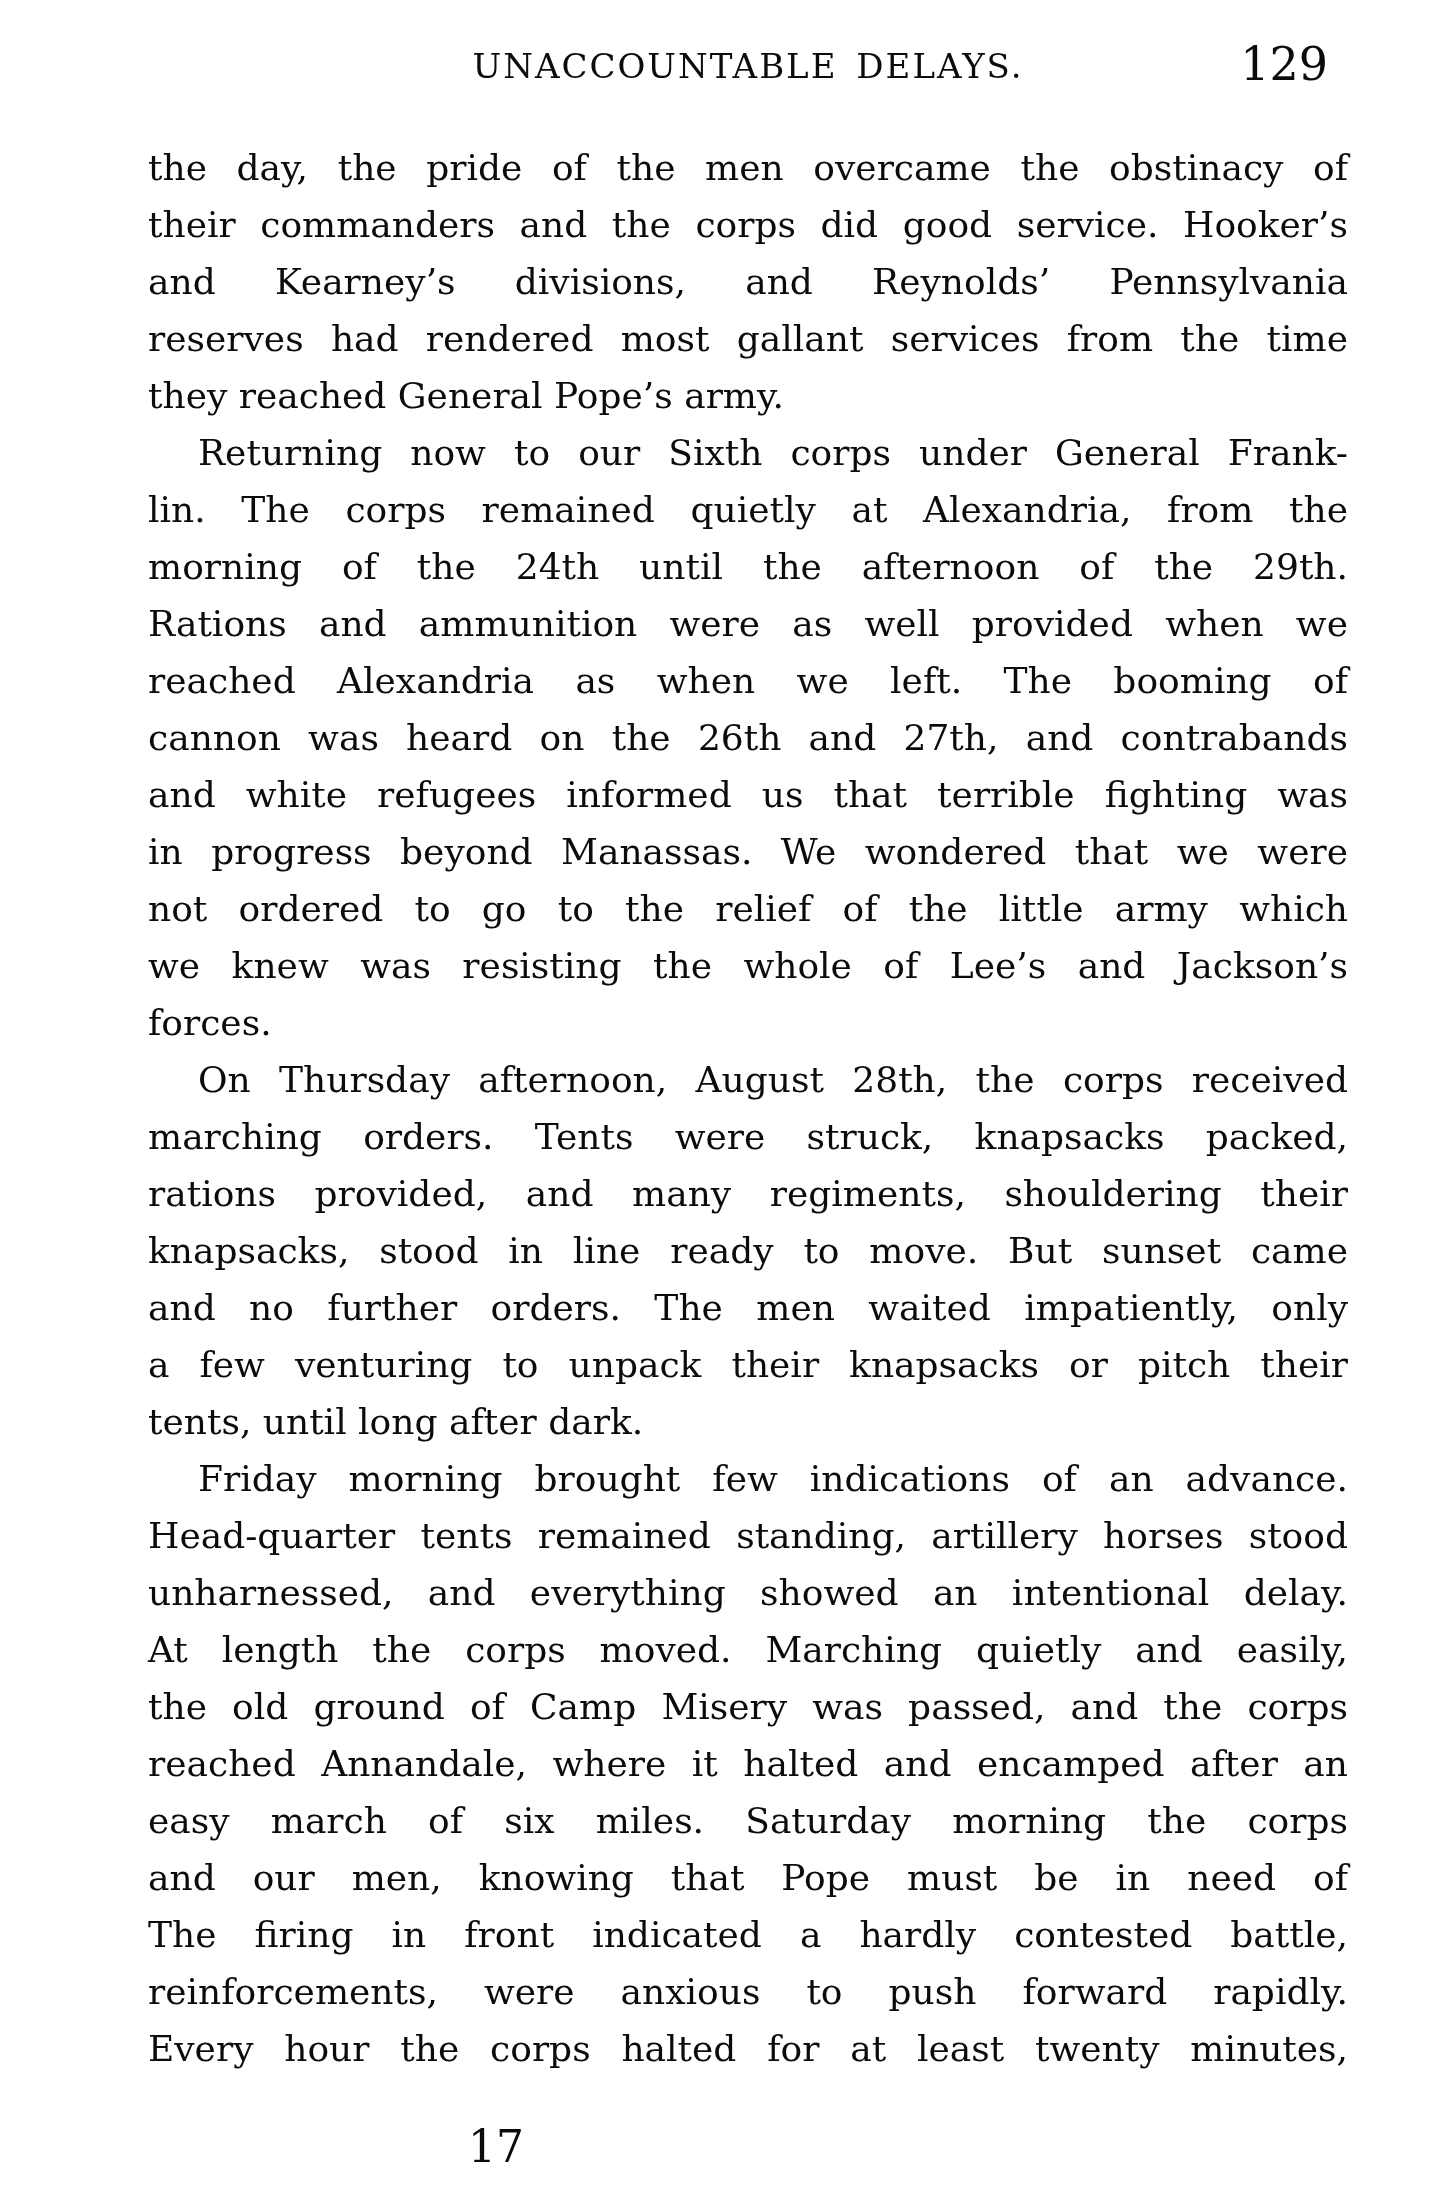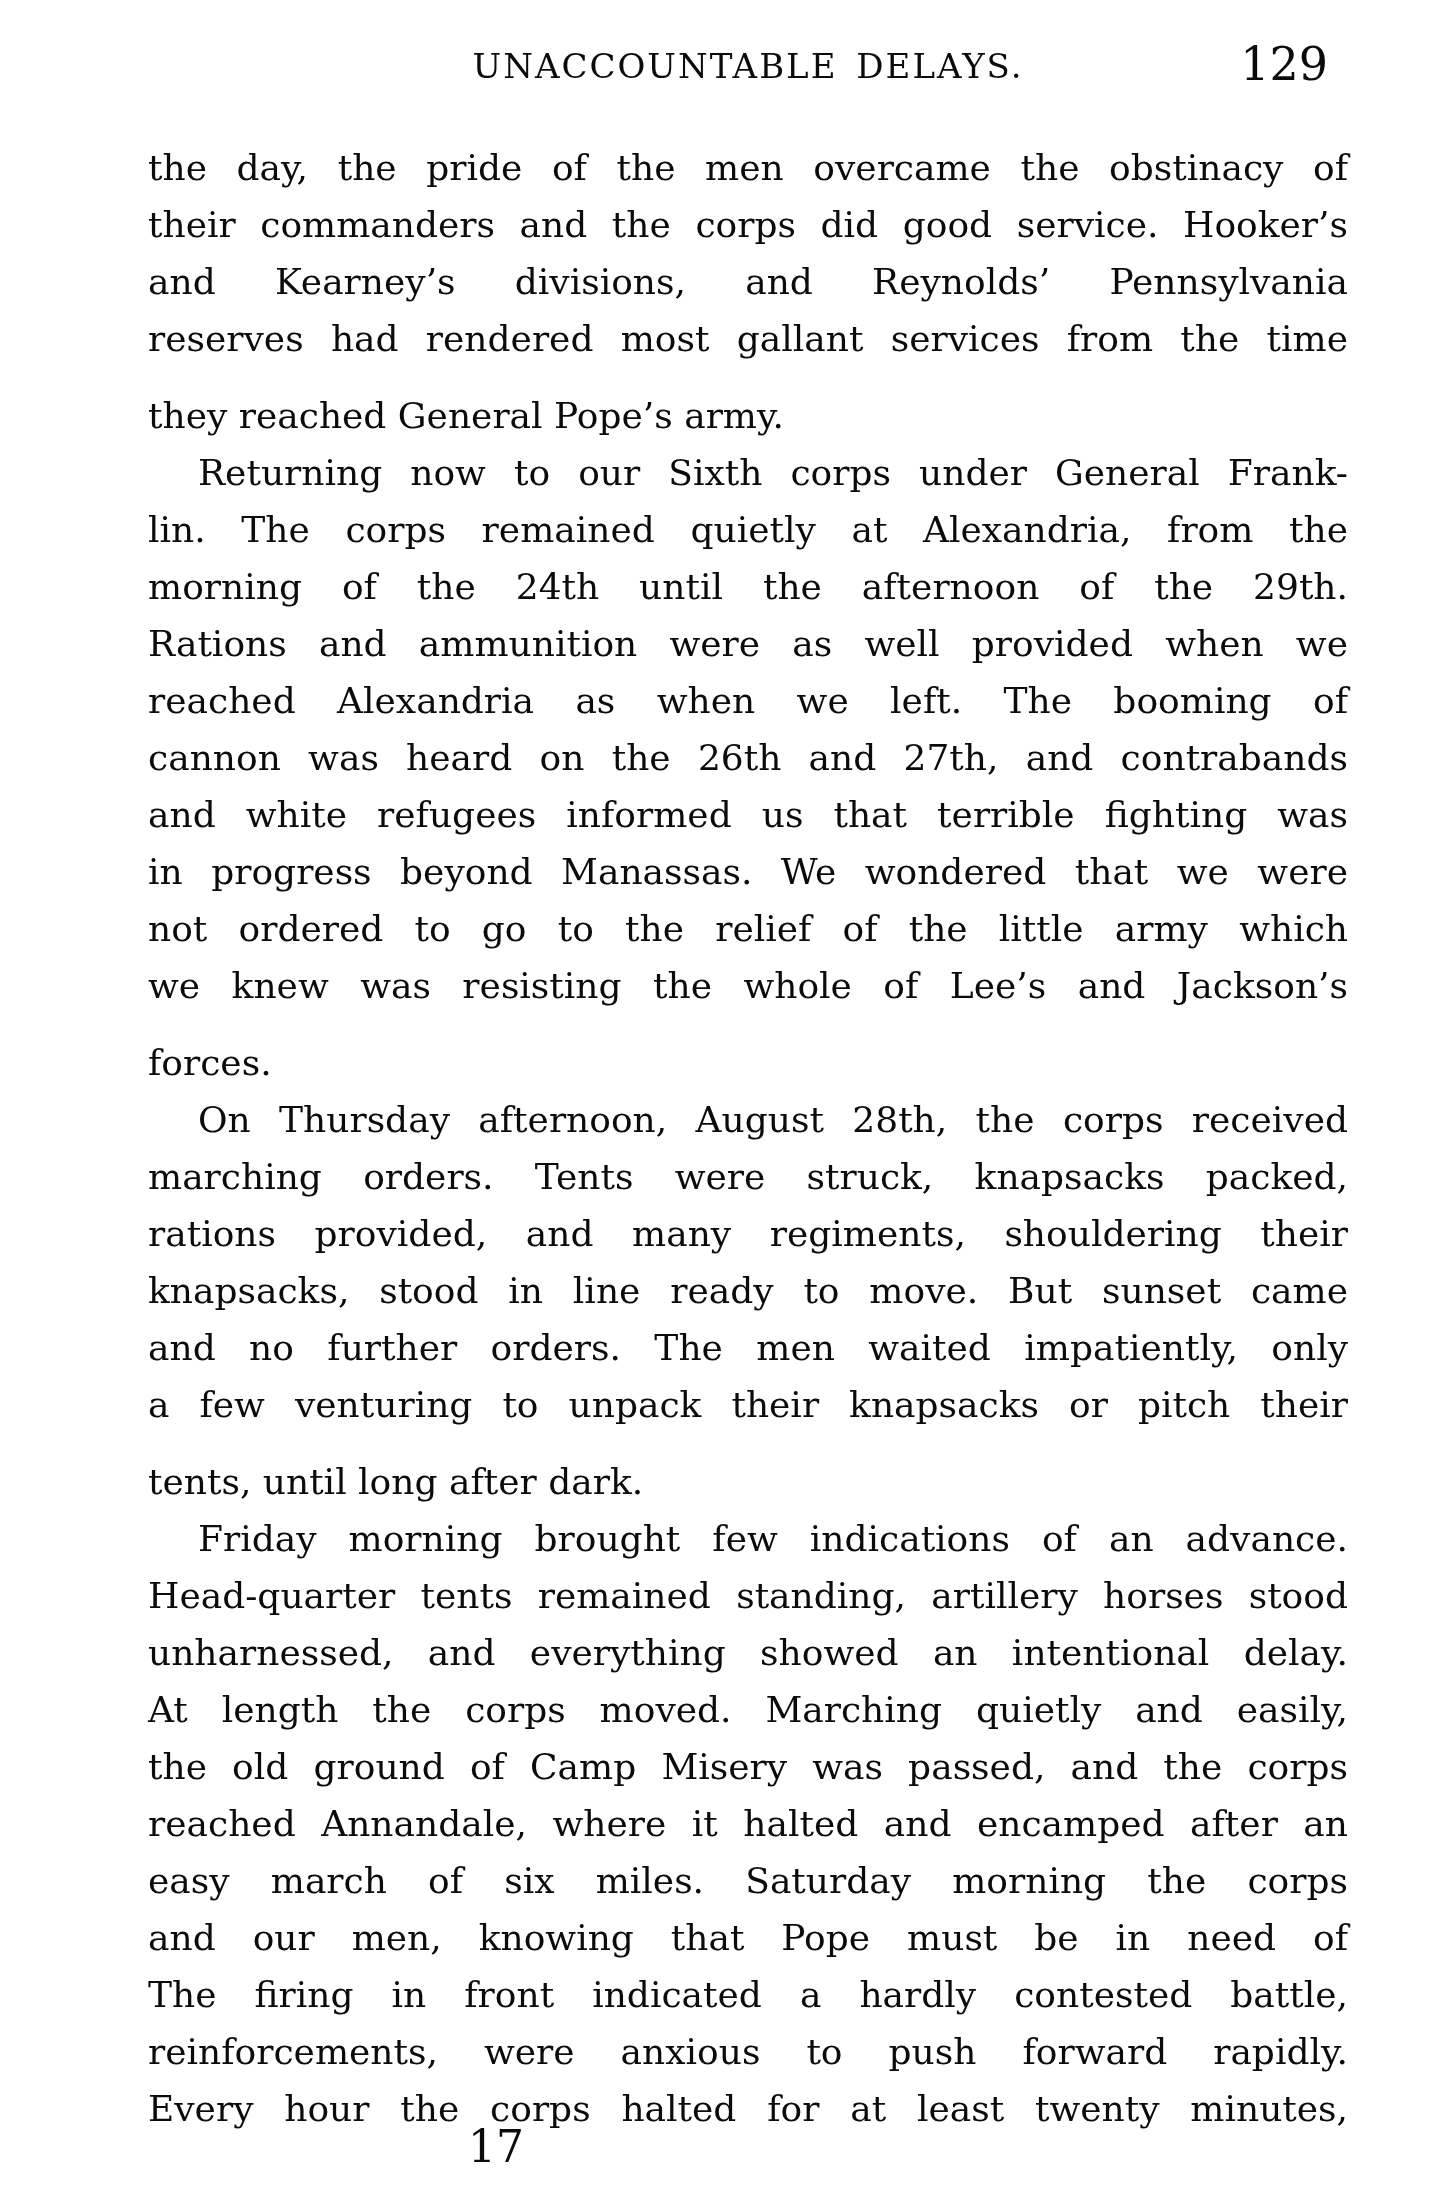--- a/index.html
+++ b/index.html
@@ -56,21 +56,20 @@
   }
   .line {
     height: 57px;
     text-align: justify;
     text-align-last: justify;
     white-space: normal;
   }
   .line.endpar {
     text-align: center;
     text-align-last: left;
-    margin-top: 20px;
   }
   .line.indent {
     padding-left: 50px;
     box-sizing: border-box;
   }
   
   .signature {
     position: absolute;
     left: 468px;
     top: 2124px;

